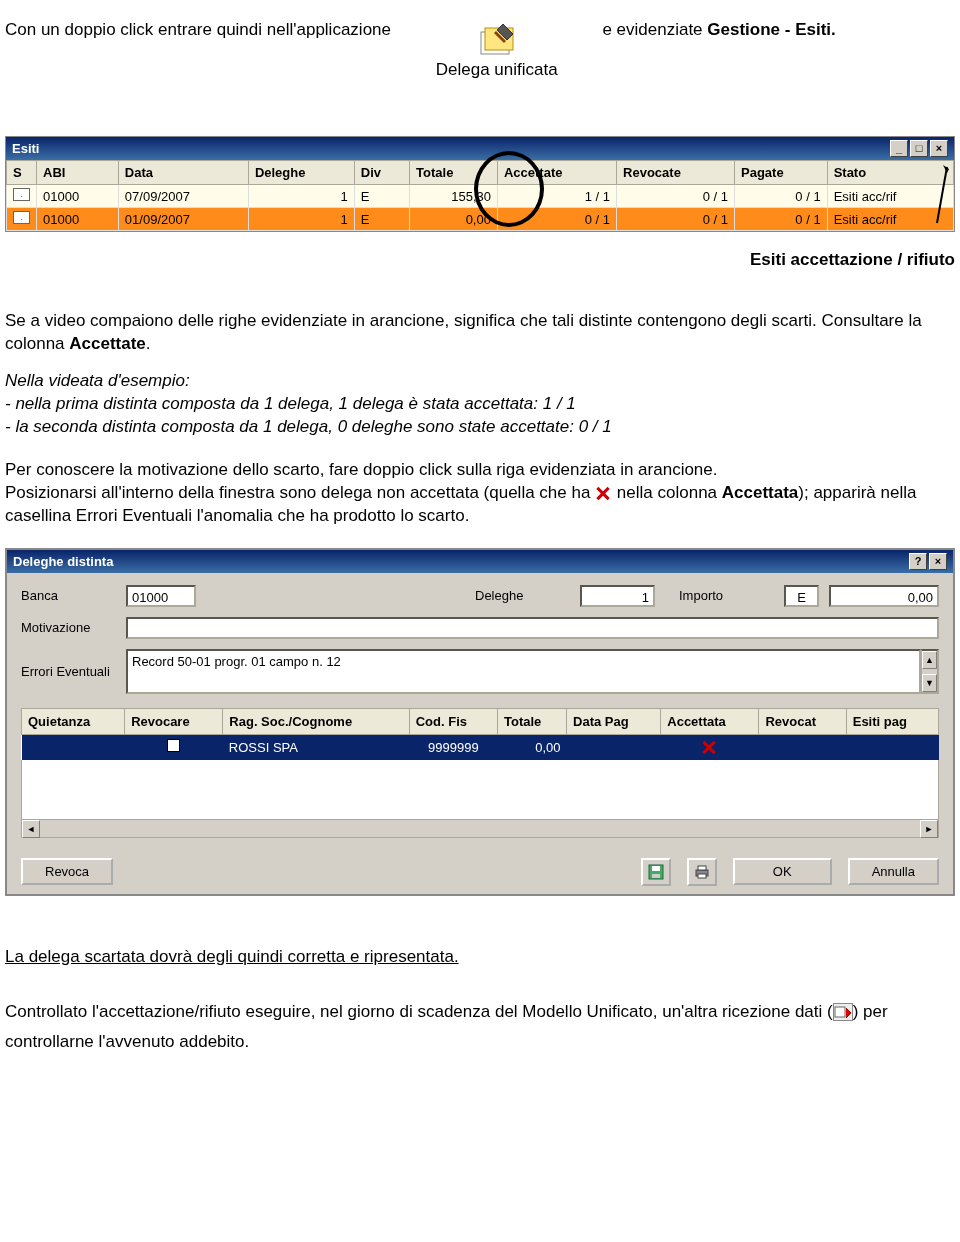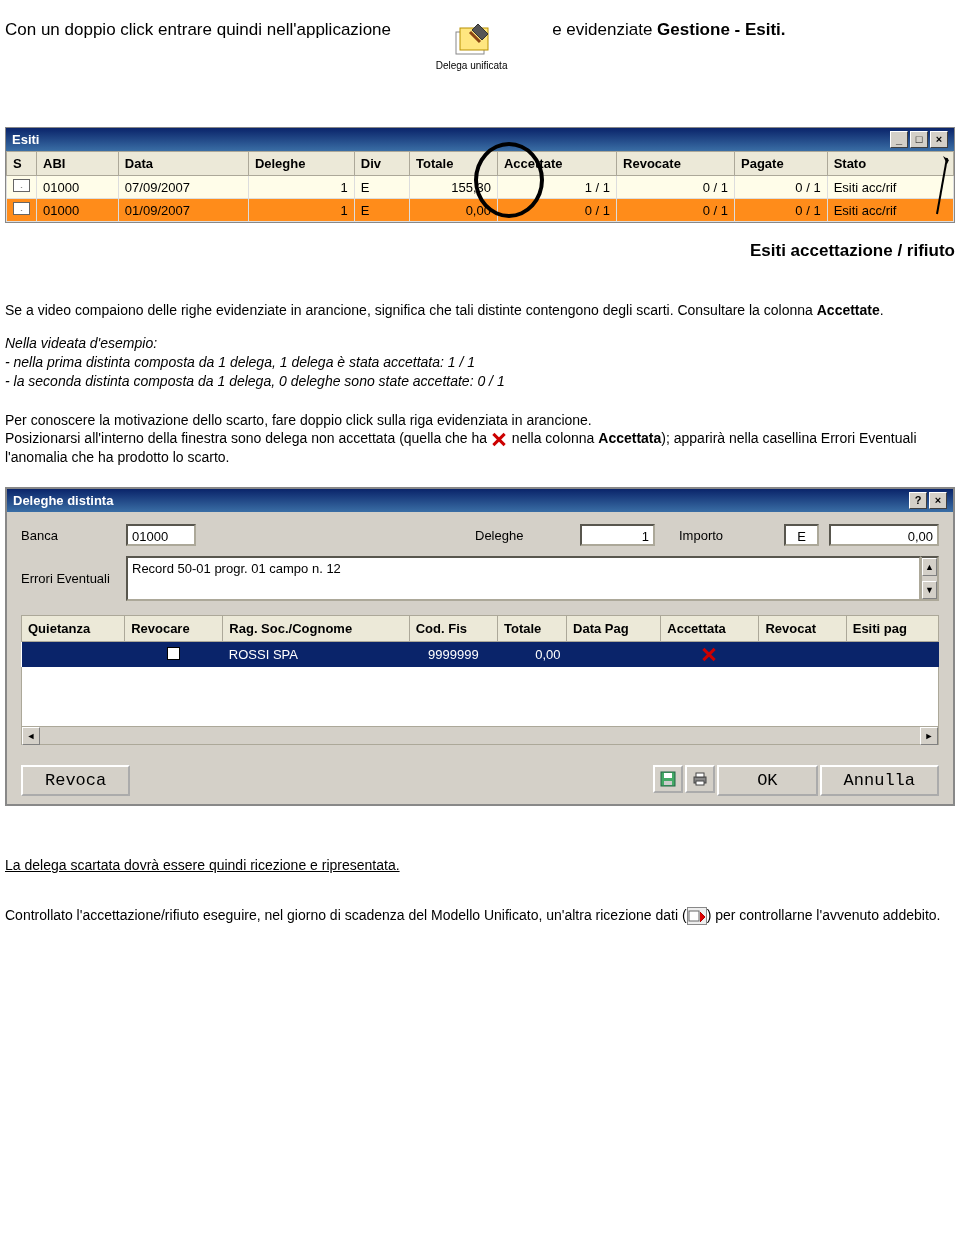--- a/index.html
+++ b/index.html
@@ -2,39 +2,39 @@
 <html><head>
 <meta charset="utf-8">
 <style>
 *{box-sizing:border-box;margin:0;padding:0}
 body{font-family:Arial,sans-serif;font-size:17px;color:#000;background:#fff;width:960px;margin:0 auto;padding:20px 5px}
 .intro{font-size:17px;}
 .bold{font-weight:bold}
 .icon-block{display:inline-block;vertical-align:top;text-align:center;margin:0 40px}
 .delega-icon{width:40px;height:38px;margin:0 auto;position:relative}
 .delega-icon svg{width:40px;height:38px}
-.delega-label{font-size:10px;color:#000;margin-top:2px}
+.delega-label{font-size:17px;color:#000;margin-top:2px}
 .tablewrap{margin-top:56px;border:1px solid #888;background:#ece9d8;position:relative}
 .titlebar{background:linear-gradient(to bottom,#0a246a,#3a6ea5);color:#fff;font-weight:bold;font-size:13px;padding:3px 6px;display:flex;justify-content:space-between;align-items:center}
 .winbtns{display:flex;gap:2px}
 .winbtn{width:18px;height:17px;background:#d4d0c8;border:1px solid #fff;border-right-color:#404040;border-bottom-color:#404040;font-size:11px;text-align:center;line-height:14px;font-family:Arial;font-weight:bold;color:#000}
 .grid{width:100%;border-collapse:collapse;font-size:13px;background:#fff}
 .grid th{background:#ece9d8;border:1px solid #aca899;padding:4px 6px;text-align:left;font-weight:bold;font-size:13px}
 .grid td{border:1px solid #ddd;padding:3px 6px;text-align:right}
 .grid td:first-child{width:22px;text-align:center}
 .grid td.l{text-align:left}
 .row0{background:#fffde9}
 .row1{background:#ff8c1a;color:#000}
 .envelope{width:17px;height:13px;border:1px solid #666;background:#fff;position:relative;display:inline-block}
 .envelope::after{content:"";position:absolute;top:0;left:0;right:0;height:7px;border-bottom:1px solid #666;clip-path:polygon(0 0,50% 100%,100% 0)}
 .circle-annot{position:absolute;border:4px solid #000;border-radius:50%;width:70px;height:76px;top:14px;left:468px;pointer-events:none}
 .arrow-annot{position:absolute;top:28px;right:5px;width:14px;height:60px}
 .arrow-annot svg{width:14px;height:60px}
 .caption-right{text-align:right;font-weight:bold;color:#000;margin-top:18px;margin-bottom:40px;font-size:17px}
-p.body{margin-bottom:14px;font-size:14px;line-height:1.35}
+p.body{margin-bottom:14px;font-size:17px;line-height:1.35}
 .italic{font-style:italic}
 .x-icon{display:inline-block;width:17px;height:17px;vertical-align:middle;position:relative}
 .x-icon::before,.x-icon::after{content:"";position:absolute;width:16px;height:3px;background:#c00;top:7px;left:0}
 .x-icon::before{transform:rotate(45deg)}
 .x-icon::after{transform:rotate(-45deg)}
 .dlg{border:2px solid #888;background:#d4d0c8;margin:20px 0 50px}
 .dlg .titlebar{background:linear-gradient(to bottom,#0a246a,#3a6ea5)}
 .dlg-body{padding:12px 14px}
 .fldrow{display:flex;align-items:center;gap:10px;margin-bottom:10px;font-size:13px}
 .fldrow label{min-width:95px}
@@ -50,21 +50,21 @@
 .grid2{width:100%;border-collapse:collapse;font-size:13px;background:#fff;margin-top:14px}
 .grid2 th{background:#ece9d8;border:1px solid #aca899;padding:5px 6px;text-align:left;font-weight:bold}
 .grid2 td{border:0;padding:4px 6px}
 .selrow{background:#0a246a;color:#fff}
 .checkbox{width:13px;height:13px;border:1px solid #000;background:#fff;display:inline-block}
 .blank-area{background:#fff;height:60px;border:1px solid #aca899;border-top:0}
 .hscroll{display:flex;height:18px;border:1px solid #aca899;border-top:0}
 .hscroll .sbtn{width:18px;height:18px}
 .hscroll .track{flex:1;background:#d4d0c8}
 .dlg-footer{display:flex;justify-content:space-between;align-items:center;padding:8px 14px}
-.btn{background:#d4d0c8;border:2px outset #fff;padding:4px 22px;font-size:17px;font-family:Liberation Mono, monospace}
+.btn{background:#d4d0c8;border:2px outset #fff;padding:4px 22px;font-size:13px;font-family:Liberation Sans, sans-serif}
 .iconbtn{width:30px;height:28px;background:#d4d0c8;border:2px outset #fff;display:inline-flex;align-items:center;justify-content:center;font-size:14px}
 .underline{text-decoration:underline}
 .small-icon{display:inline-block;width:20px;height:18px;border:1px solid #888;background:#eee;vertical-align:middle;position:relative;text-align:center;font-size:11px;line-height:16px}
 </style>
 </head>
 <body>
 
 <div class="intro">
   <span>Con un doppio click entrare quindi nell'applicazione</span>
   <span class="icon-block">
@@ -171,20 +171,24 @@
       <label>Banca</label>
       <div class="inset small">01000</div>
       <div style="flex:1"></div>
       <label>Deleghe</label>
       <div class="inset tiny">1</div>
       <label style="margin-left:14px">Importo</label>
       <div class="inset t2">E</div>
       <div class="inset t3" style="width:110px">0,00</div>
     </div>
     <div class="fldrow">
+      <label>Motivazione</label>
+      <div class="inset wide"></div>
+    </div>
+    <div class="fldrow">
       <label>Errori Eventuali</label>
       <div class="textarea-wrap">
         <div class="inset wide" style="height:45px">Record 50-01 progr. 01 campo n. 12</div>
         <div class="scrollbar">
           <div class="sbtn">▲</div>
           <div class="sbtn">▼</div>
         </div>
       </div>
     </div>
 
@@ -218,41 +222,41 @@
     </table>
     <div class="blank-area"></div>
     <div class="hscroll">
       <div class="sbtn">◄</div>
       <div class="track"></div>
       <div class="sbtn">►</div>
     </div>
   </div>
   <div class="dlg-footer">
     <button class="btn">Revoca</button>
-    <div style="display:flex;gap:2px;">
+    <div style="display:flex;gap:16px;align-items:center">
       <div class="iconbtn">
           <svg width="16" height="16" viewBox="0 0 16 16">
             <rect x="1" y="1" width="14" height="14" fill="#4a6" stroke="#264"></rect>
             <rect x="4" y="2" width="8" height="5" fill="#fff"></rect>
             <rect x="4" y="10" width="8" height="4" fill="#ccc"></rect>
           </svg>
         </div>
       <div class="iconbtn">
           <svg width="16" height="16" viewBox="0 0 16 16">
             <rect x="2" y="6" width="12" height="6" fill="#888" stroke="#444"></rect>
             <rect x="4" y="2" width="8" height="4" fill="#fff" stroke="#444"></rect>
             <rect x="4" y="10" width="8" height="4" fill="#fff" stroke="#444"></rect>
           </svg>
         </div>
       <button class="btn" style="padding:4px 38px">OK</button>
       <button class="btn">Annulla</button>
     </div>
   </div>
 </div>
 
-<p class="body underline">La delega scartata dovrà essere quindi ricezione e ripresentata.</p>
+<p class="body underline">La delega scartata dovrà degli quindi corretta e ripresentata.</p>
 
 <p class="body" style="margin-top:28px;line-height:1.8">
   <span>Controllato l'accettazione/rifiuto eseguire, nel giorno di scadenza del Modello Unificato, un'altra ricezione dati  (</span><span class="small-icon"><svg width="18" height="16" viewBox="0 0 18 16">
         <rect x="1" y="3" width="10" height="10" fill="#fff" stroke="#666"></rect>
         <path d="M12 4 L17 9 L12 14" fill="#d00" stroke="#a00"></path>
       </svg></span><span>) per controllarne l'avvenuto addebito.</span>
 </p>
 
 </body></html>

